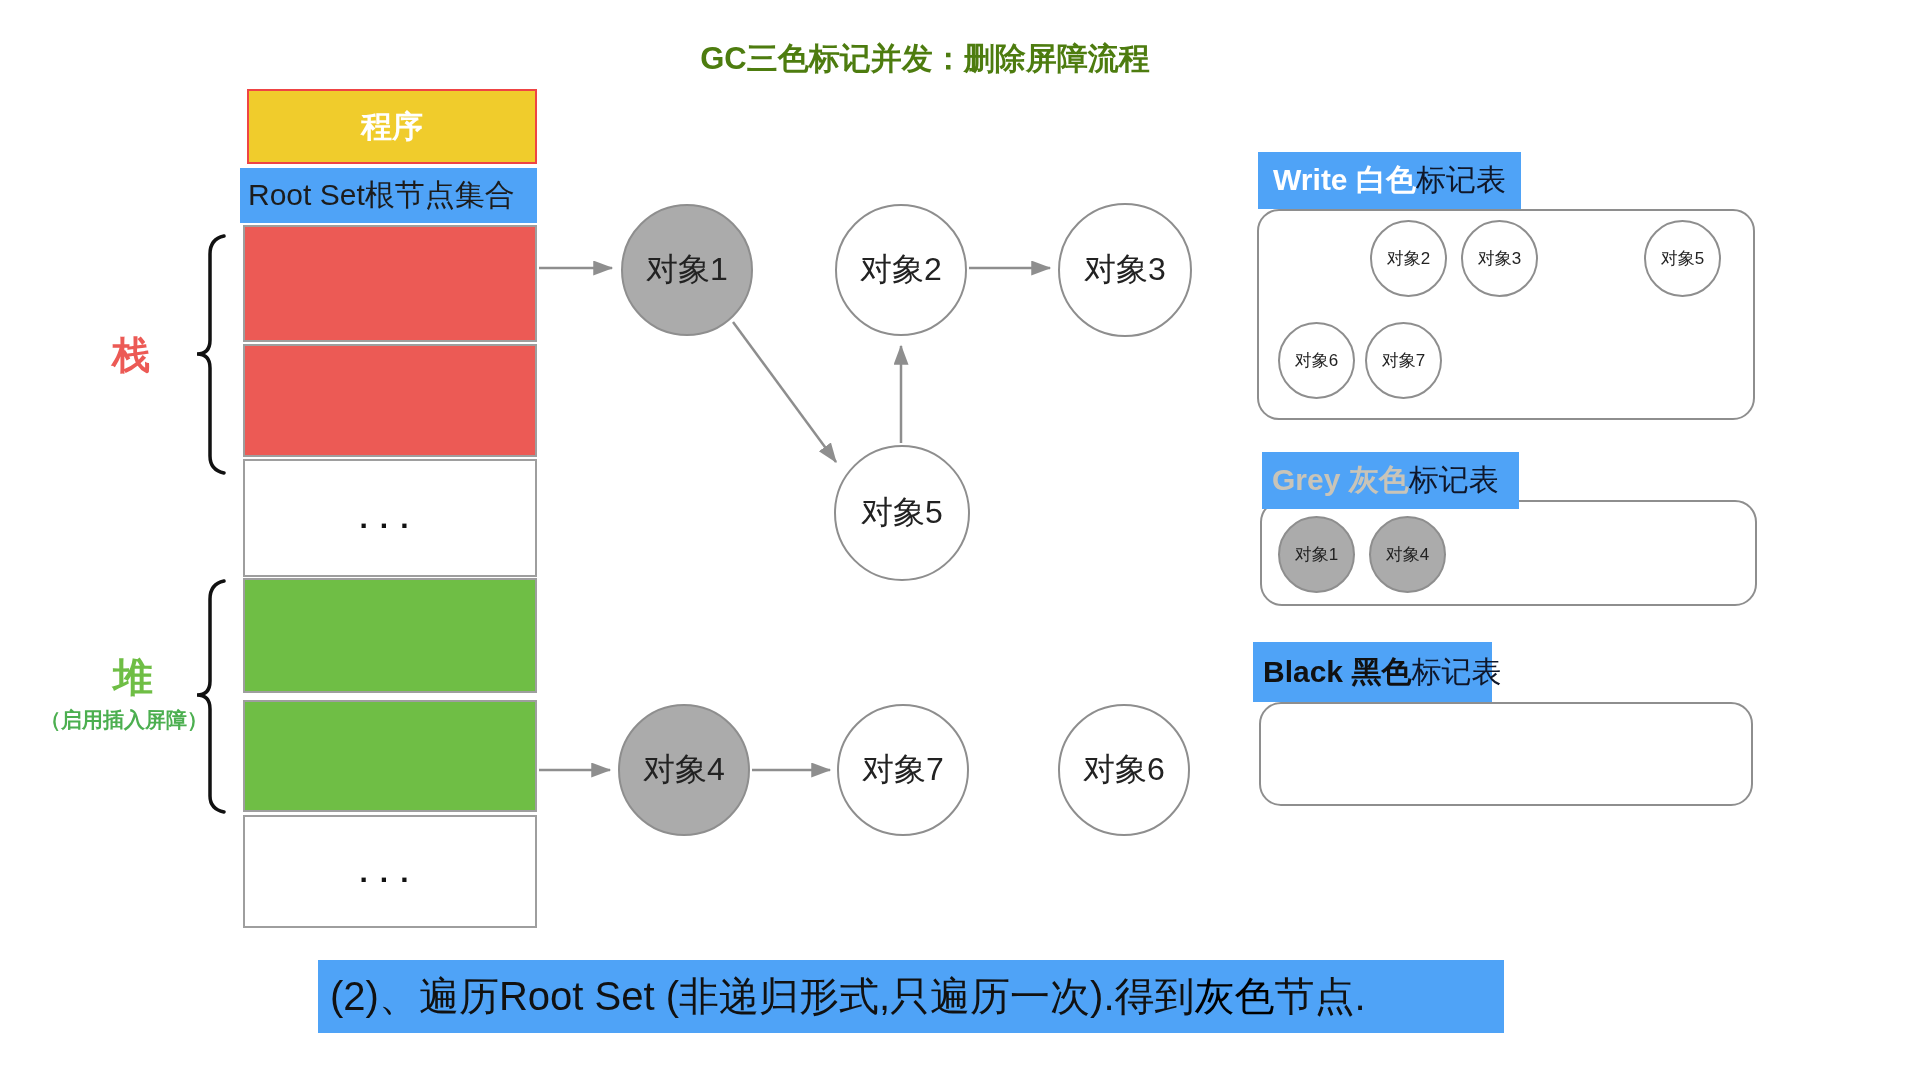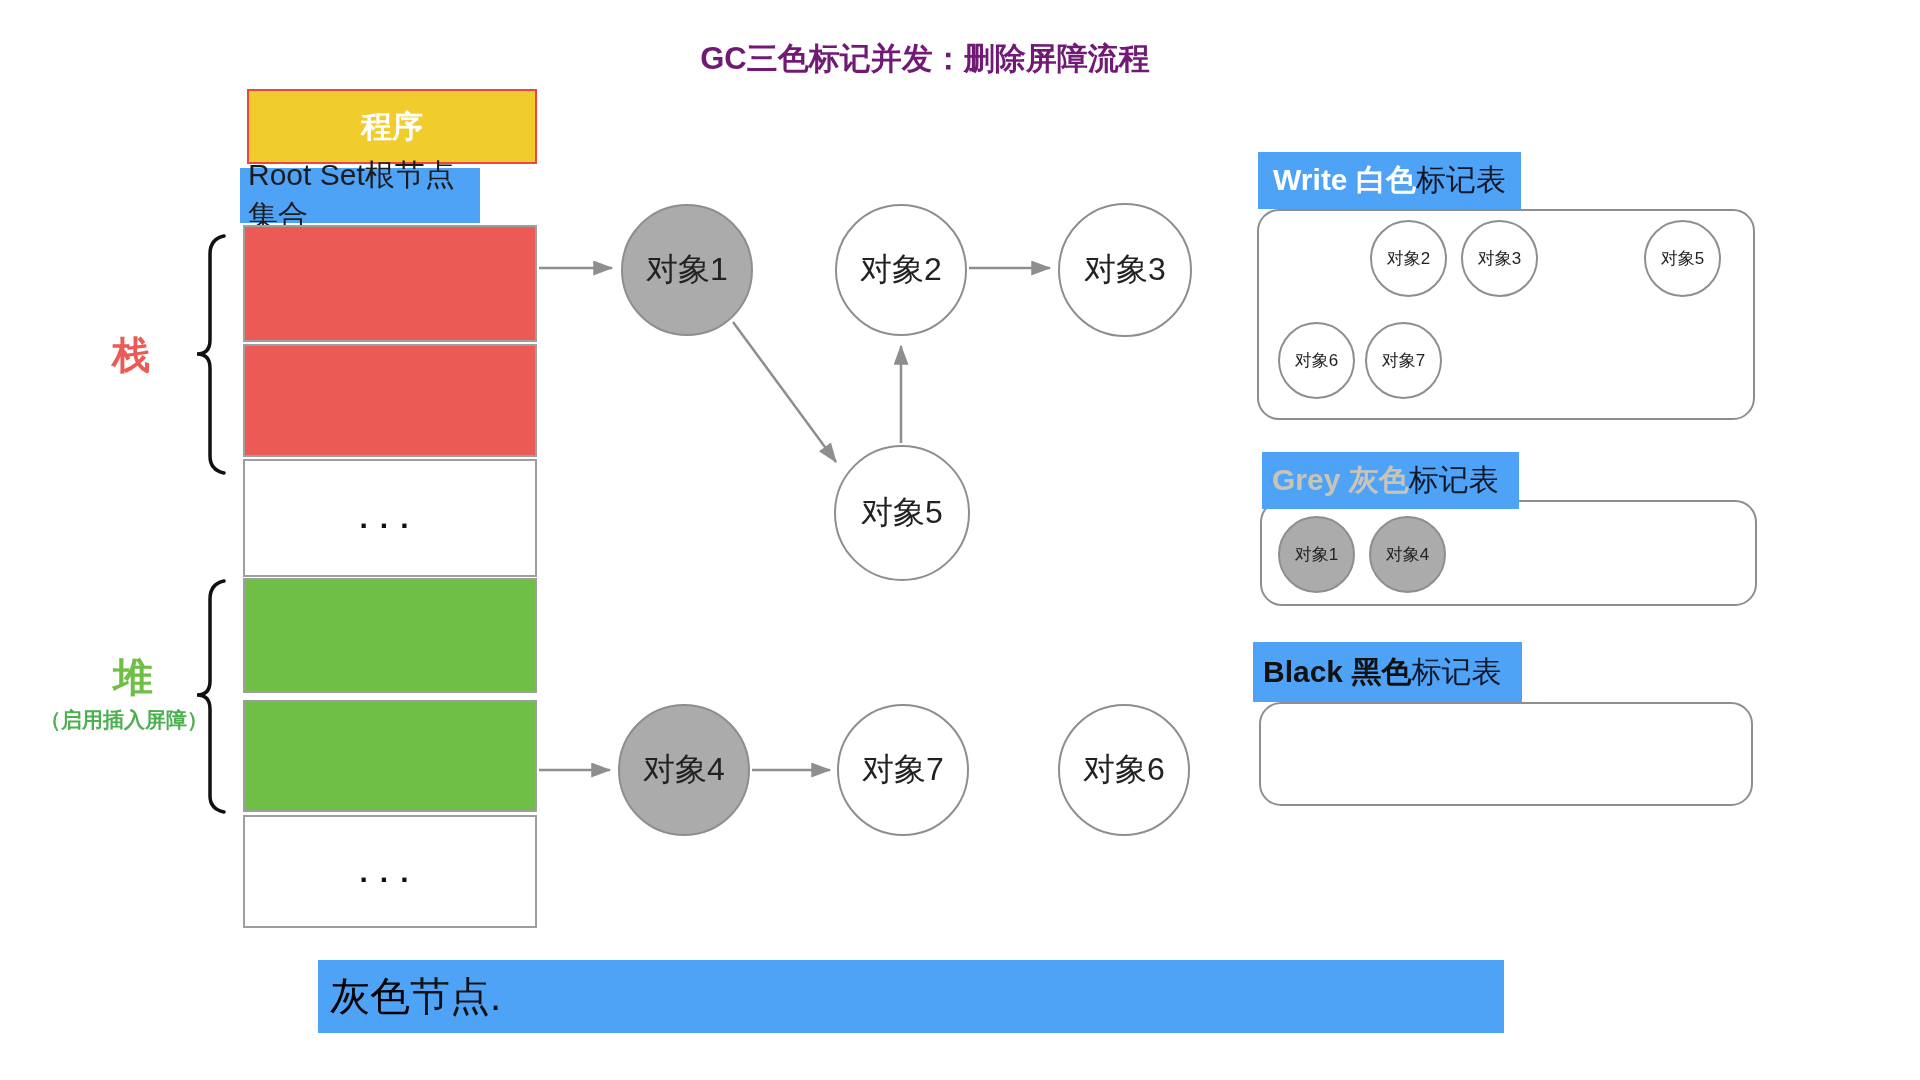--- a/index.html
+++ b/index.html
@@ -4,27 +4,27 @@
 <style>
   html,body { margin:0; padding:0; background:#ffffff; }
   .canvas {
     position:relative; width:1920px; height:1080px; background:#ffffff;
     font-family:"Liberation Sans", sans-serif; overflow:hidden;
   }
   .abs { position:absolute; box-sizing:border-box; }
 
   
   .title { left:500px; top:38px; width:850px; text-align:center;
-           font-size:31px; font-weight:bold; color:#701a75; }
+           font-size:31px; font-weight:bold; color:#4d7c0f; }
 
   
   .program { left:247px; top:89px; width:290px; height:75px; background:#F0CC2C;
              border:2px solid #ef4444; display:flex; align-items:center; justify-content:center;
              color:#ffffff; font-size:31px; font-weight:bold; }
-  .rootset { left:240px; top:168px; width:240px; height:55px; background:#4FA3F7;
+  .rootset { left:240px; top:168px; width:297px; height:55px; background:#4FA3F7;
              display:flex; align-items:center; padding-left:8px; font-size:30px; color:#1c1c1c; }
   .block { left:243px; width:294px; border:2px solid #9e9e9e; }
   .block.red   { background:#EC5A55; }
   .block.green { background:#6FBE45; }
   .block.white { background:#ffffff; display:flex; align-items:center; justify-content:center;
                  font-size:30px; font-weight:bold; letter-spacing:12px; color:#111; }
   .r1 { top:225px; height:117px; }
   .r2 { top:344px; height:113px; }
   .w1 { top:459px; height:118px; }
   .g1 { top:578px; height:115px; }
@@ -52,21 +52,21 @@
 
   
   .thead { position:absolute; box-sizing:border-box; background:#4FA3F7; height:57px;
            display:flex; align-items:center; padding:0 10px; font-size:30px; font-weight:bold;
            white-space:nowrap; z-index:3; }
   .thead .rest { font-weight:normal; color:#0f172a; }
   .write-head { left:1258px; top:152px; width:263px;justify-content:center; }
   .write-head .main { color:#ffffff; }
   .grey-head  { left:1262px; top:452px; width:257px; }
   .grey-head .main { color:#C9C4B8; }
-  .black-head { left:1253px; top:642px; width:269px; height:60px; }
+  .black-head { left:1253px; top:642px; width:239px; height:60px; }
   .black-head .main { color:#111; }
 
   .trect { position:absolute; box-sizing:border-box; border:2px solid #8E8E8E;
            border-radius:22px; background:#ffffff; z-index:1; }
   .write-rect { left:1257px; top:209px; width:498px; height:211px; }
   .grey-rect  { left:1260px; top:500px; width:497px; height:106px; }
   .black-rect { left:1259px; top:702px; width:494px; height:104px; }
 
   .snode { position:absolute; box-sizing:border-box; width:77px; height:77px;
            border:2px solid #8E8E8E; border-radius:50%; background:#ffffff;
@@ -187,17 +187,18 @@
     <span>对象4</span>
   </div>
 
   <div class="thead black-head">
     <span class="main">Black 黑色</span>
       <span class="rest">标记表</span>
   </div>
   <div class="trect black-rect"></div>
 
   <div class="abs caption">
+    <span>(2)、遍历Root Set (非递归形式,只遍历一次).得到</span>
       <span class="grey-text">灰色</span>
       <span>节点.</span>
   </div>
 
 </div>
 
 </body></html>

